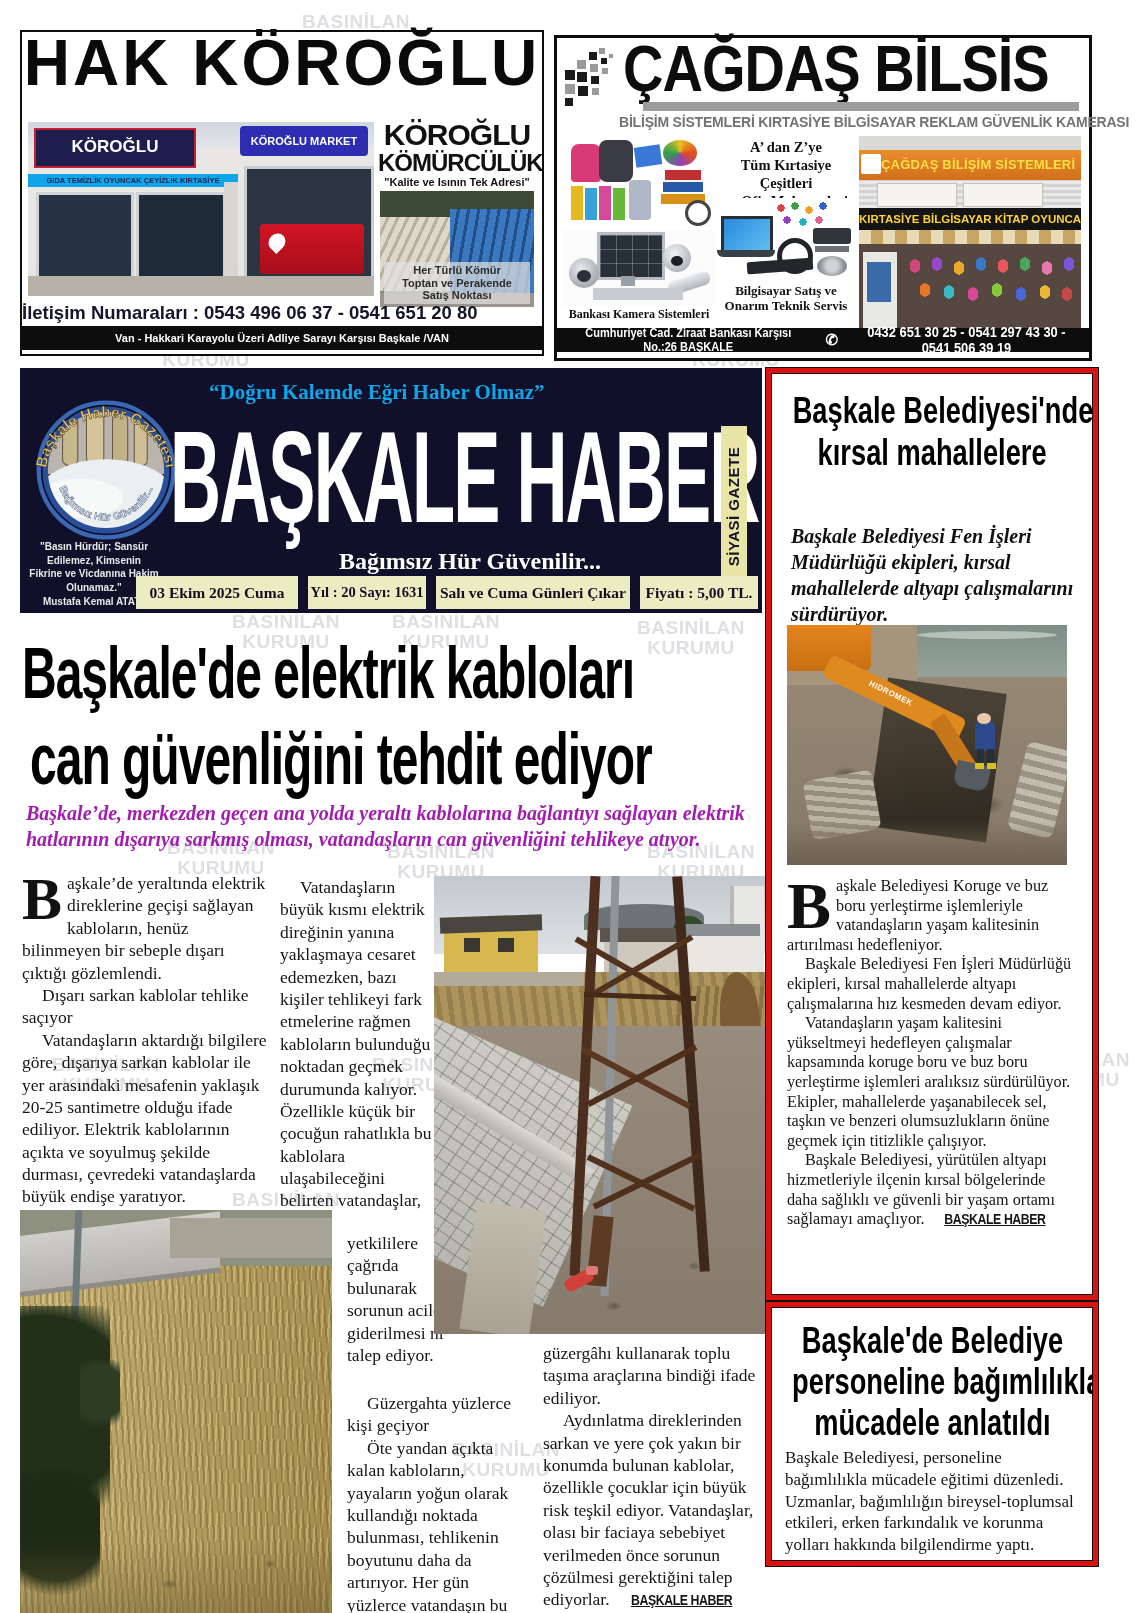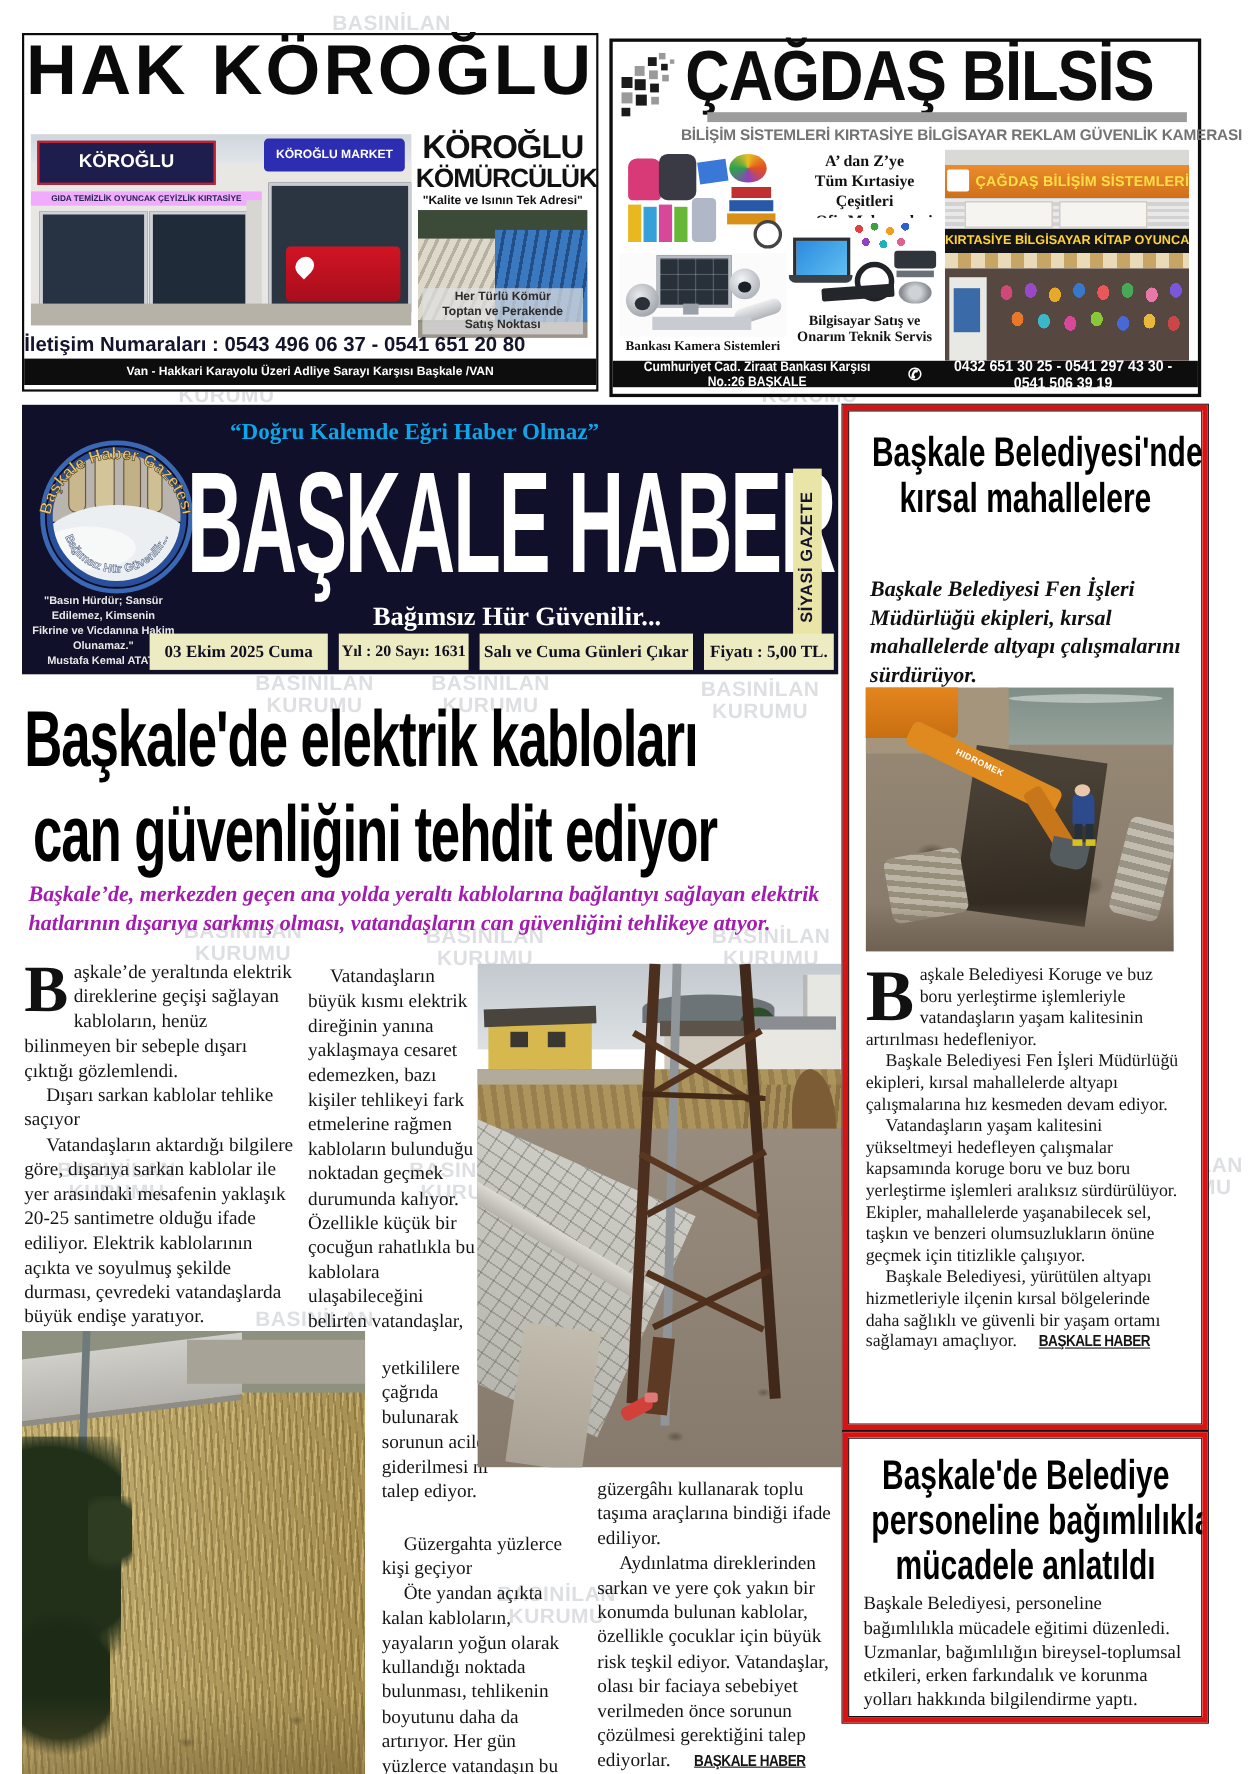--- a/index.html
+++ b/index.html
@@ -100,21 +100,21 @@
   <div class="content">
 
   <div class="abs adL">
     <div class="adL-title">HAK KÖROĞLU</div>
 
     <div class="ph adL-photo">
       <div style="left:0;top:0;width:100%;height:30px;background:linear-gradient(#cfd6dc,#e3e7ea)"></div>
       <div style="left:0;top:26px;width:100%;height:120px;background:#e9e7e3"></div>
       <div style="left:6px;top:6px;width:158px;height:36px;background:#1d1d4e;border:2px solid #c32033;color:#fff;
                   font:800 17px/34px 'Liberation Sans',sans-serif;text-align:center">KÖROĞLU</div>
-      <div style="left:0px;top:52px;width:210px;height:13px;background:#f0abfc;color:#242450;
+      <div style="left:0px;top:52px;width:210px;height:13px;background:#0ea5e9;color:#242450;
                   font:700 7.5px/13px 'Liberation Sans',sans-serif;text-align:center;white-space:nowrap">GIDA TEMİZLİK OYUNCAK ÇEYİZLİK KIRTASİYE</div>
       <div style="left:212px;top:4px;width:128px;height:30px;background:#2d2db2;border-radius:4px;color:#fff;
                   font:800 11px/30px 'Liberation Sans',sans-serif;text-align:center">KÖROĞLU MARKET</div>
       <div style="left:8px;top:70px;width:92px;height:84px;background:#273342;border:3px solid #cfd2d6"></div>
       <div style="left:108px;top:70px;width:84px;height:84px;background:#1f2b38;border:3px solid #cfd2d6"></div>
       <div style="left:216px;top:44px;width:124px;height:112px;background:#2b3542;border:3px solid #c9ccd0"></div>
       <div style="left:232px;top:102px;width:104px;height:50px;background:linear-gradient(#d11424,#a80e1c);border-radius:4px"></div>
       <div style="left:240px;top:112px;width:18px;height:16px;background:#fff;border-radius:50% 50% 50% 0;transform:rotate(-45deg)"></div>
       <div style="left:196px;top:60px;width:14px;height:96px;background:#d8d6d2"></div>
       <div style="left:0;top:154px;width:100%;height:20px;background:#b7b2a8"></div>
@@ -222,21 +222,21 @@
     <div class="abs cellcap" style="left:158px;top:246px;width:142px;font-size:13px">
       <div>Bilgisayar Satış ve</div>
       <div>Onarım Teknik Servis</div>
     </div>
 
     <div class="ph" style="left:302px;top:98px;width:222px;height:192px">
       <div style="left:0;top:0;width:100%;height:18px;background:#d9d9d5"></div>
       <div style="left:0;top:14px;width:100%;height:30px;background:linear-gradient(#ea8c2c,#d06f1a)"></div>
       <div style="left:2px;top:18px;width:20px;height:20px;background:#fff;border-radius:2px"></div>
       <div style="left:22px;top:14px;width:200px;height:30px;color:#ffdf46;font:800 13px/30px 'Liberation Sans',sans-serif;
-                  text-align:right;letter-spacing:.2px;white-space:nowrap">ÇAĞDAŞ BİLİŞİM SİSTEMLERİ</div>
+                  text-align:left;letter-spacing:.2px;white-space:nowrap">ÇAĞDAŞ BİLİŞİM SİSTEMLERİ</div>
       <div style="left:0;top:44px;width:100%;height:28px;background:repeating-linear-gradient(0deg,#e9e9e9 0 3px,#d2d2d2 3px 6px)"></div>
       <div style="left:18px;top:47px;width:78px;height:22px;background:#f6f4f0;border:1px solid #c8c0b8"></div>
       <div style="left:104px;top:47px;width:78px;height:22px;background:#f6f4f0;border:1px solid #c8c0b8"></div>
       <div style="left:0;top:72px;width:100%;height:22px;background:#141414;color:#ffd23a;
                   font:800 11.5px/22px 'Liberation Sans',sans-serif;text-align:center;white-space:nowrap">KIRTASİYE BİLGİSAYAR KİTAP OYUNCAK</div>
       <div style="left:0;top:94px;width:100%;height:14px;background:repeating-linear-gradient(90deg,#e9dab8 0 12px,#c7a565 12px 24px)"></div>
       <div style="left:40px;top:108px;width:120px;height:10px;background:#f2f0ea;color:#333;
                   font:700 6.5px/10px 'Liberation Sans',sans-serif;text-align:center">ÇAĞDAŞ  BİLGİSAYAR</div>
       <div style="left:0;top:108px;width:100%;height:84px;background:#564840"></div>
       <div style="left:4px;top:116px;width:34px;height:76px;background:#e8e8e4"></div>

